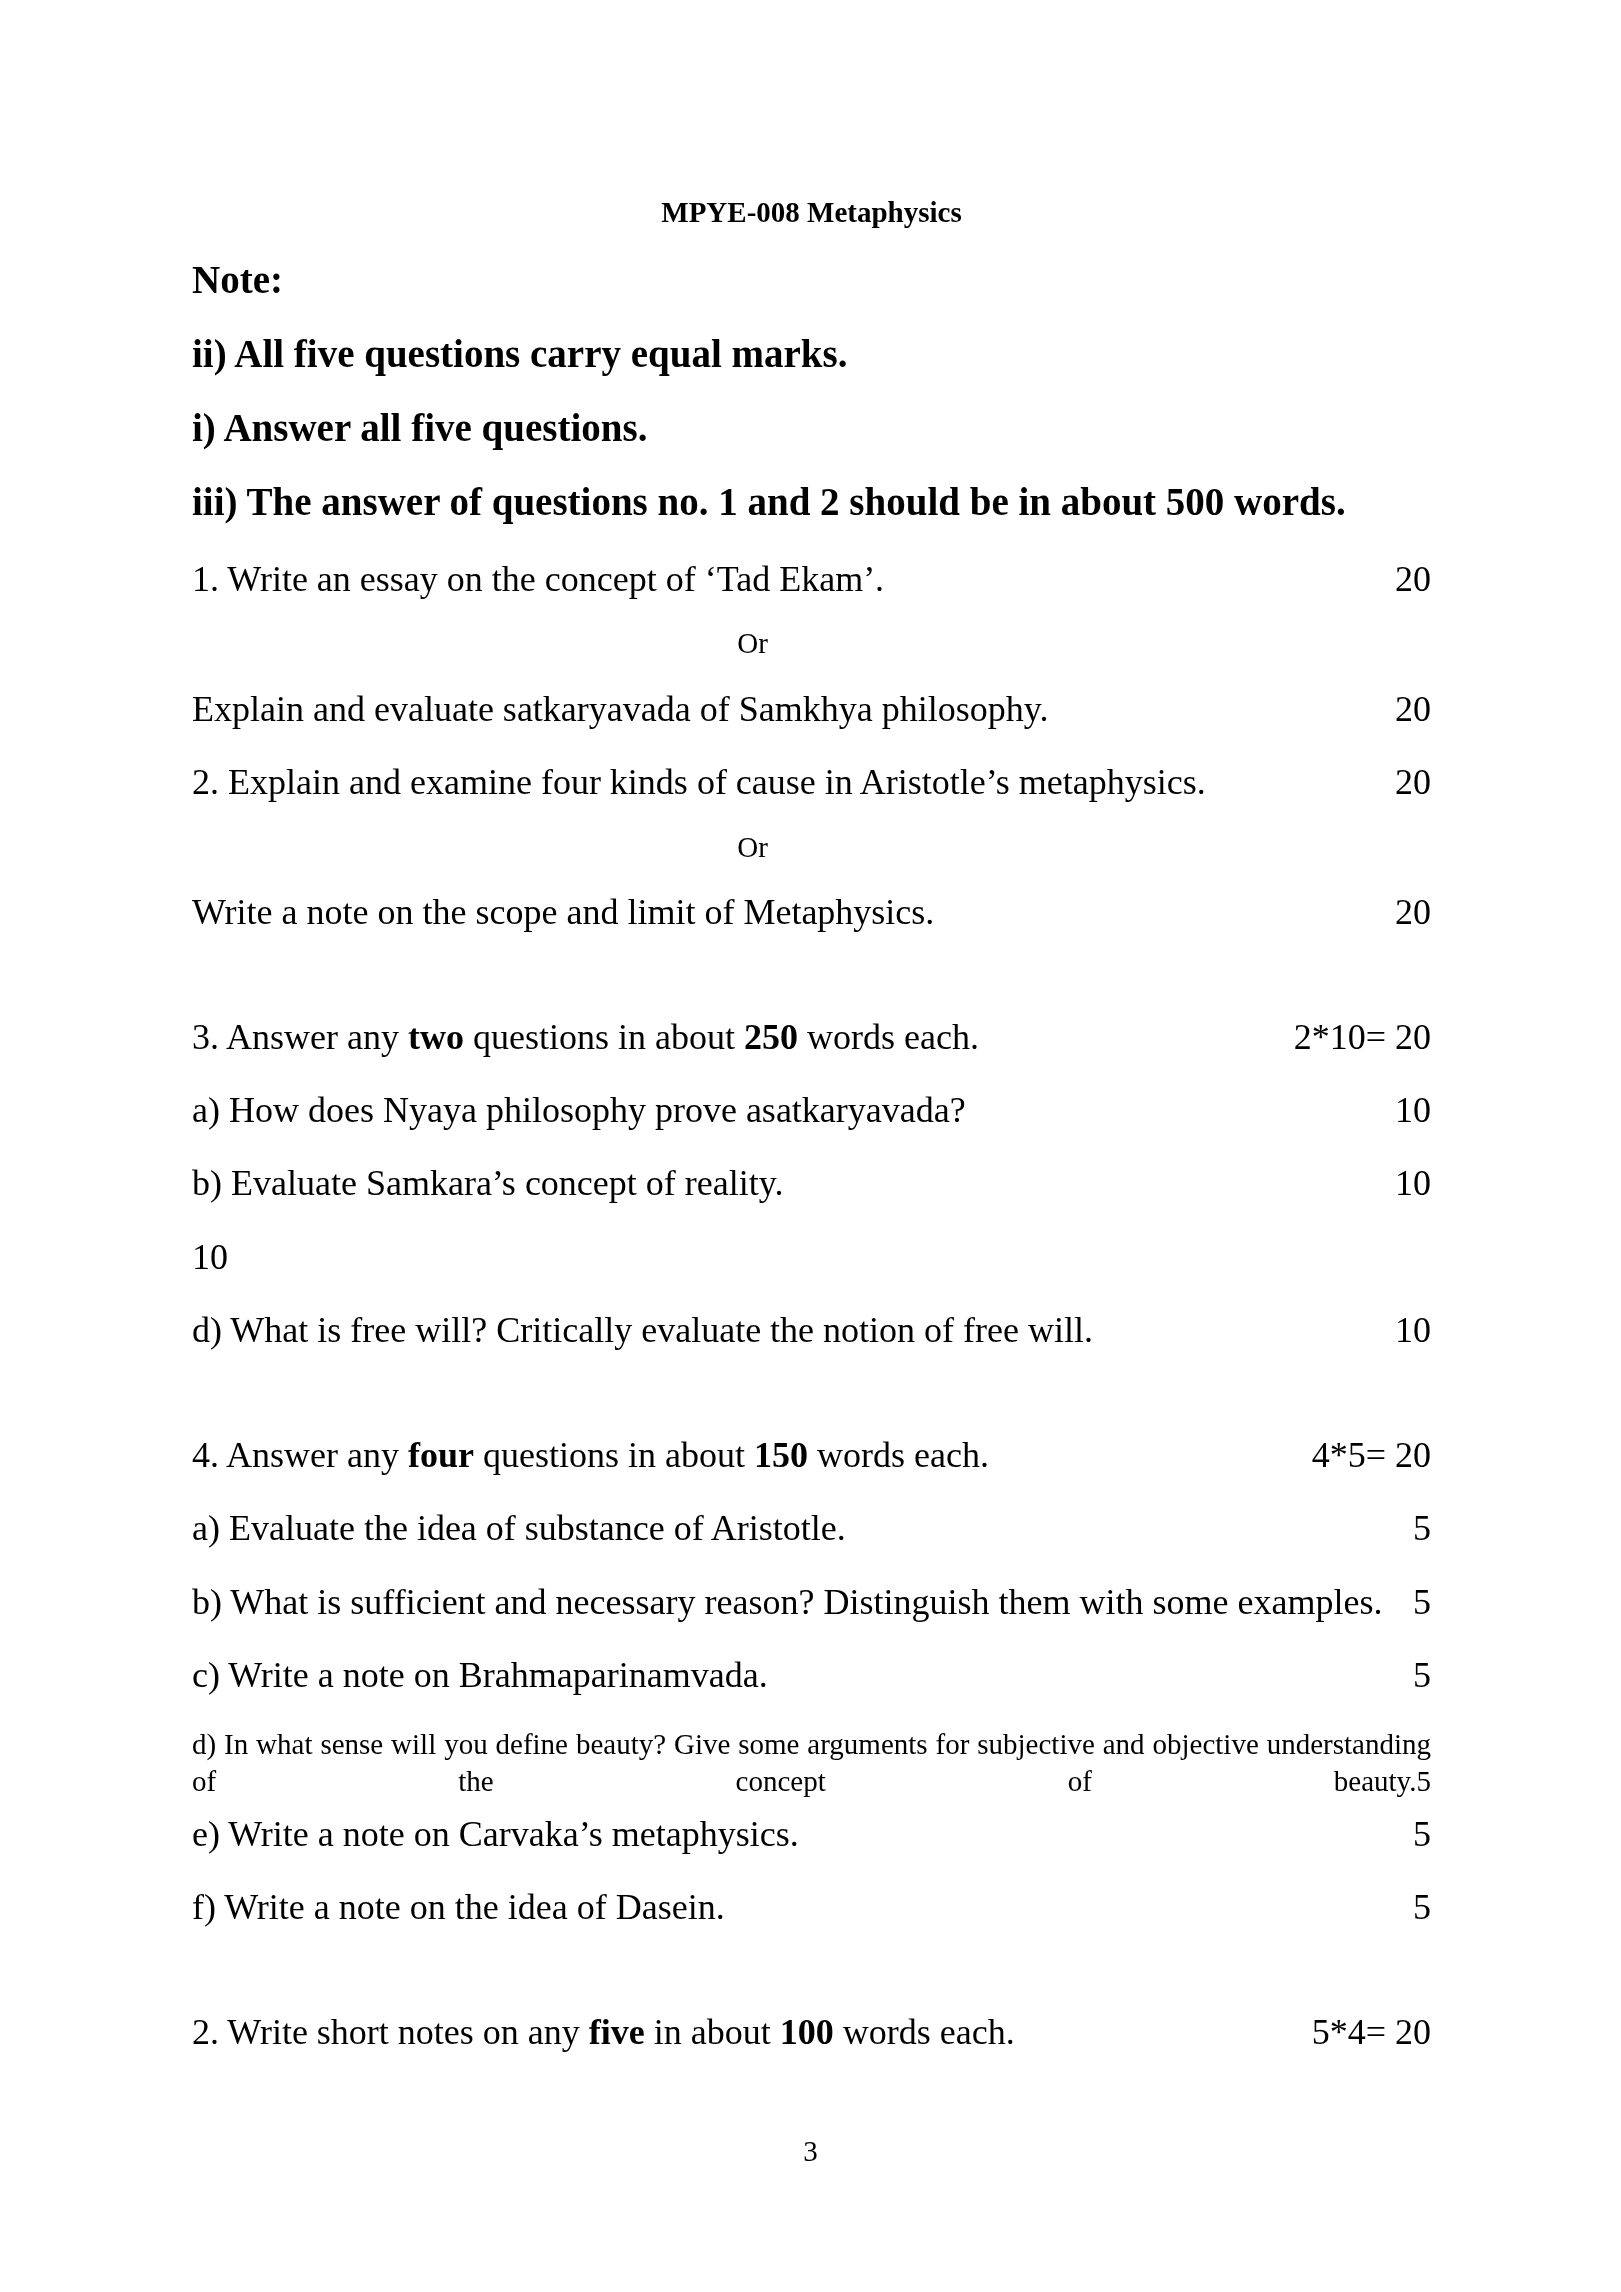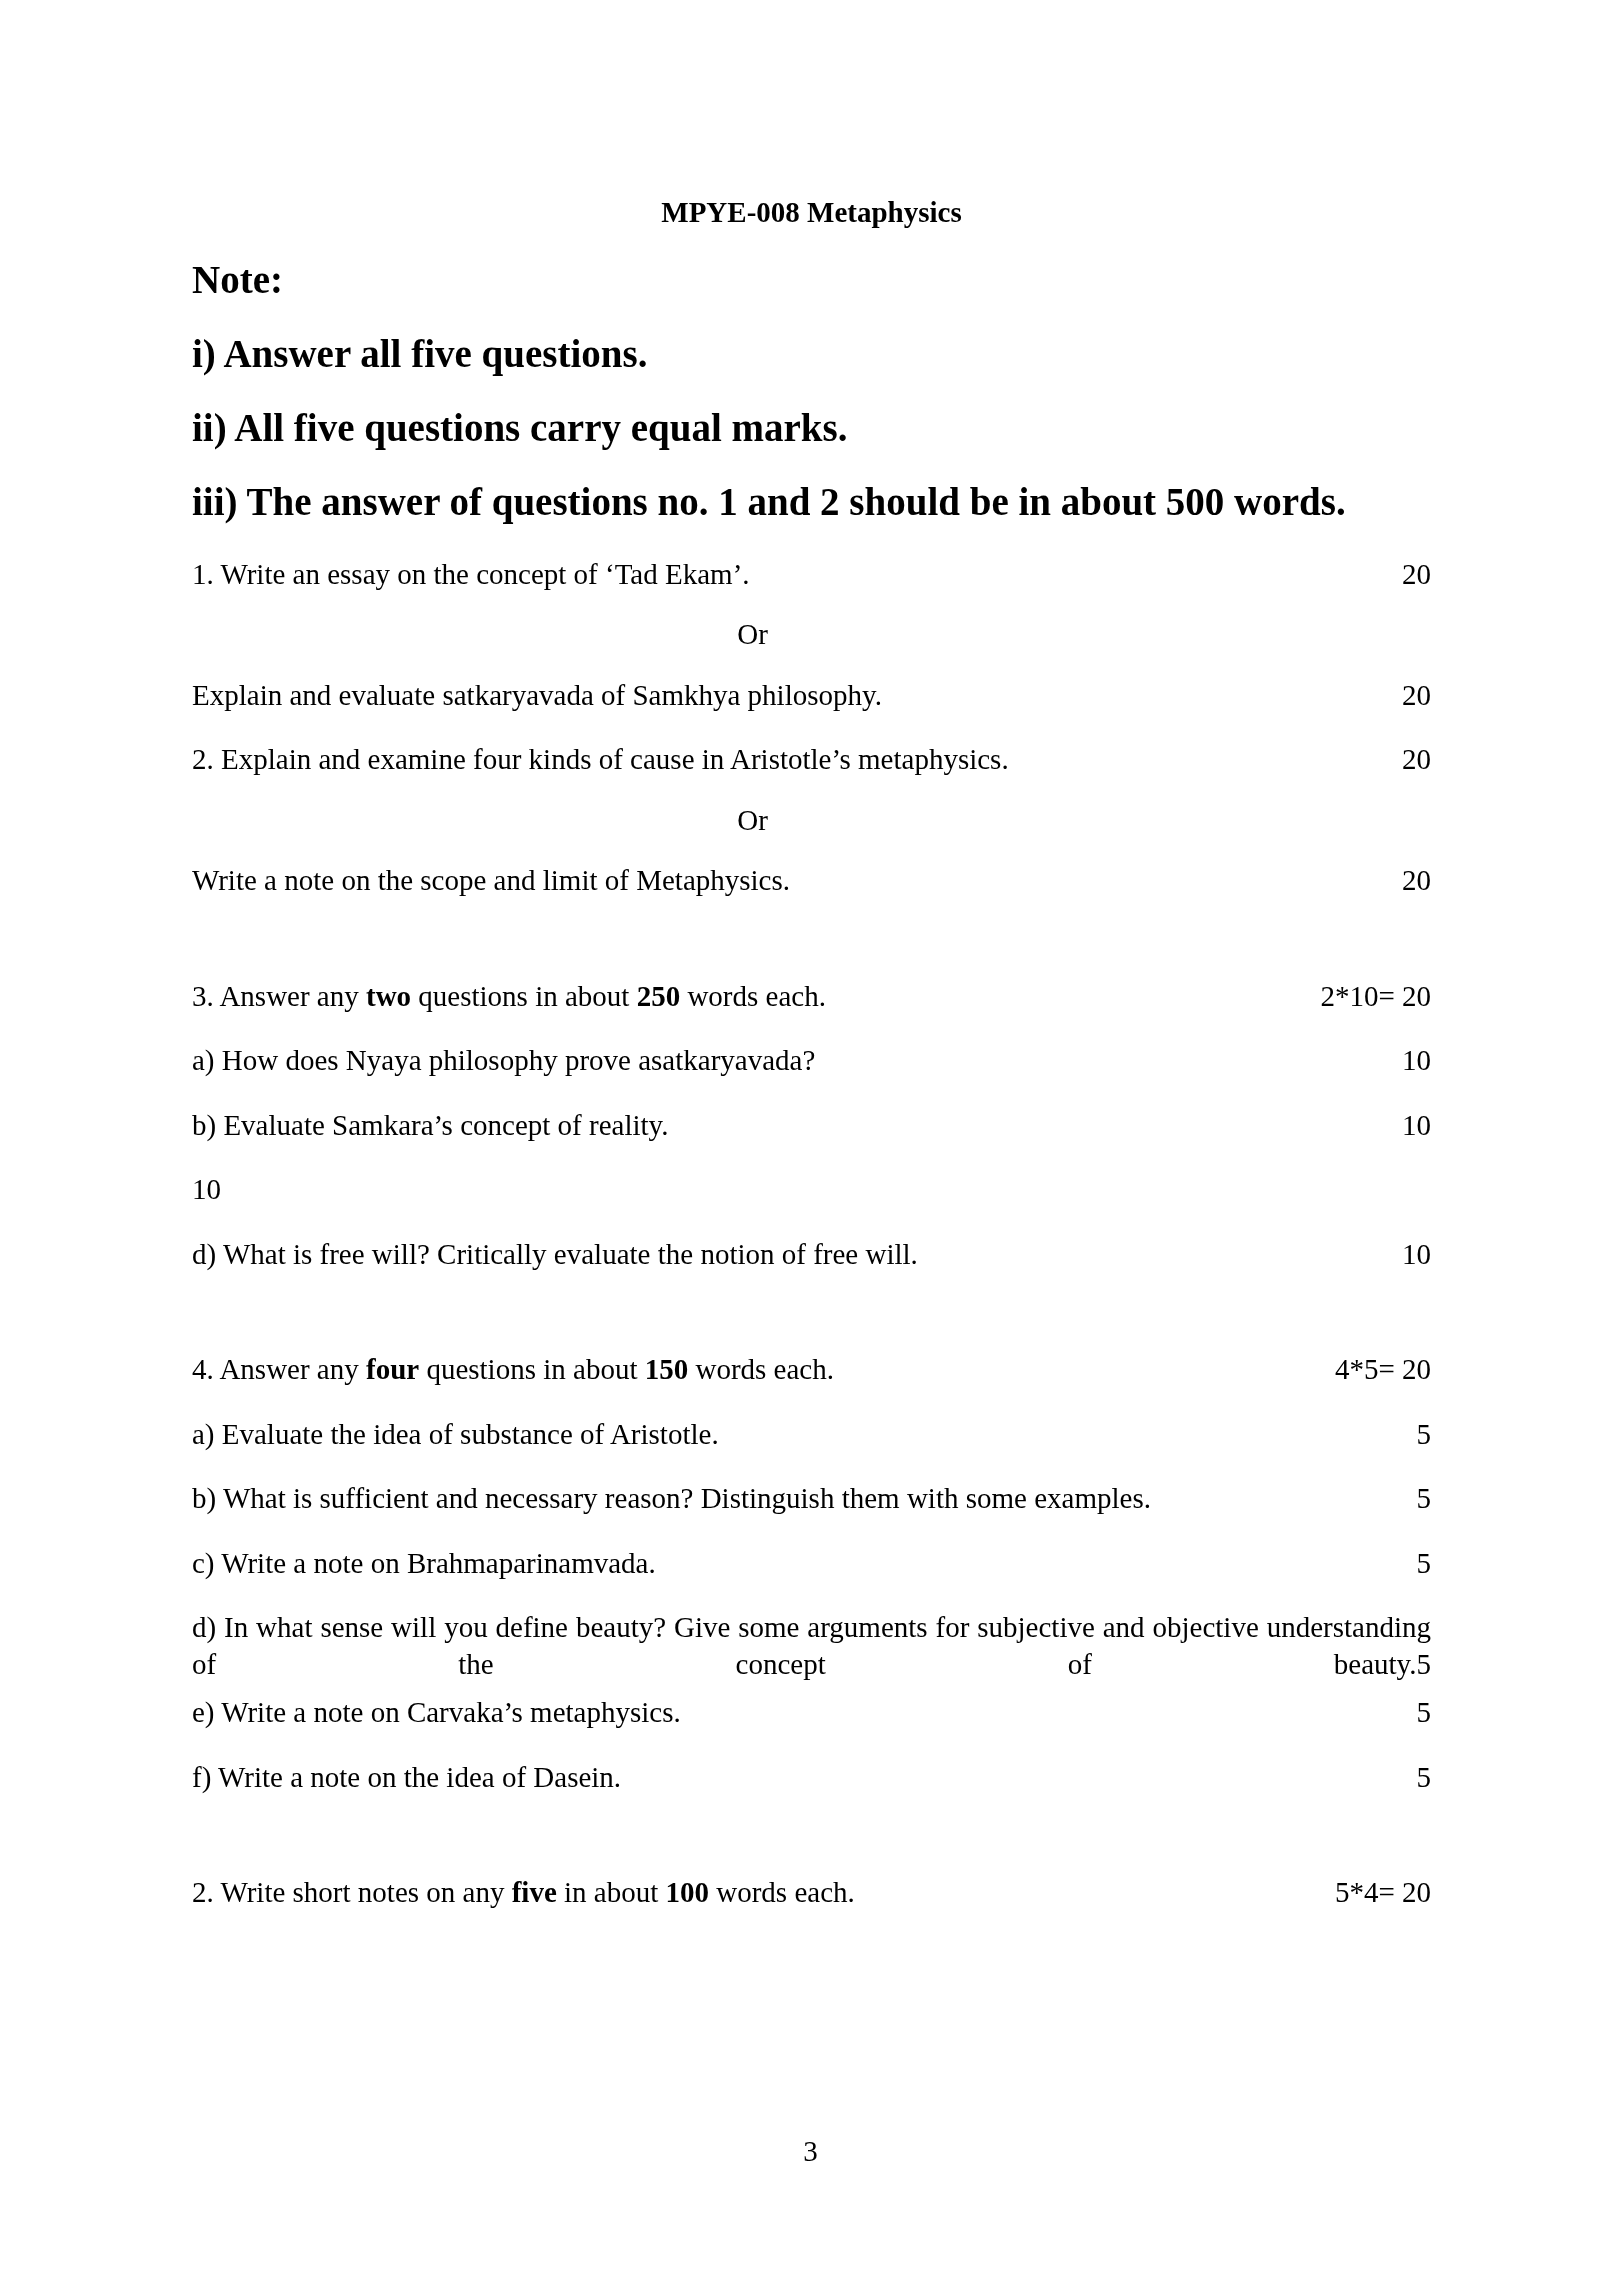--- a/index.html
+++ b/index.html
@@ -51,21 +51,21 @@
     font-size: 39px;
     line-height: 1.0;
     margin-bottom: 35px;
   }
 
   
   .qrow {
     display: flex;
     align-items: baseline;
     justify-content: space-between;
-    font-size: 29px;
+    font-size: 36px;
     line-height: 1.28;
     margin-bottom: 27.4px;
   }
   .qrow .qtext {
     flex: 0 1 auto;
     padding-right: 15.7px;
   }
   .qrow .qmarks {
     flex: 0 0 auto;
     white-space: nowrap;
@@ -110,22 +110,22 @@
 <body>
 
 <div class="page">
 
   <div class="content">
 
     <div class="doc-title">MPYE-008 Metaphysics</div>
 
     <div class="note-block">
       <div class="note-line">Note:</div>
+      <div class="note-line">ii) All five questions carry equal marks.</div>
       <div class="note-line">i) Answer all five questions.</div>
-      <div class="note-line">ii) All five questions carry equal marks.</div>
       <div class="note-line">iii) The answer of questions no. 1 and 2 should be in about 500 words.</div>
     </div>
 
     <div class="qrow">
       <span class="qtext">1. Write an essay on the concept of ‘Tad Ekam’.</span>
       <span class="qmarks">20</span>
     </div>
 
     <div class="or-line">Or</div>
 

